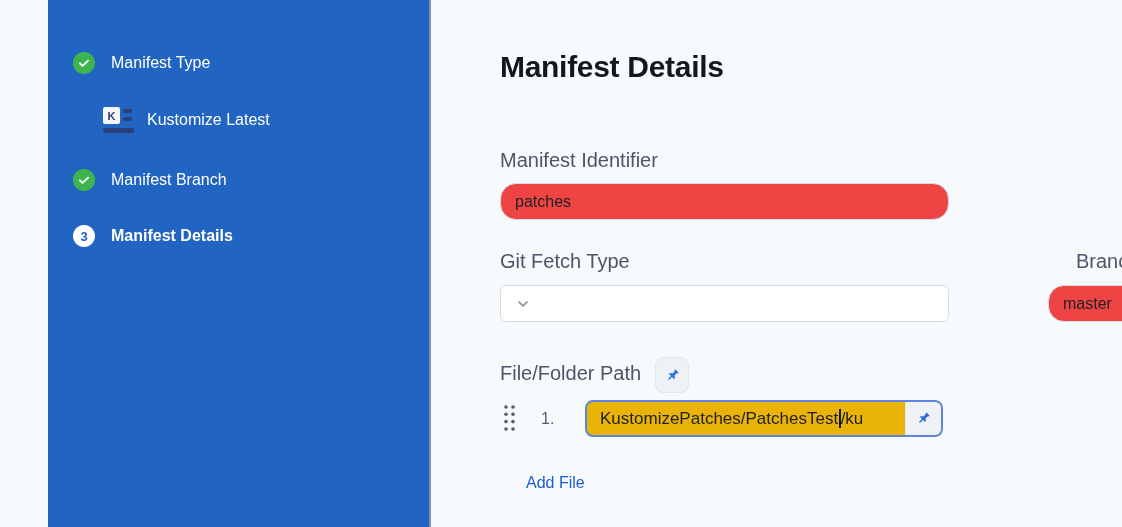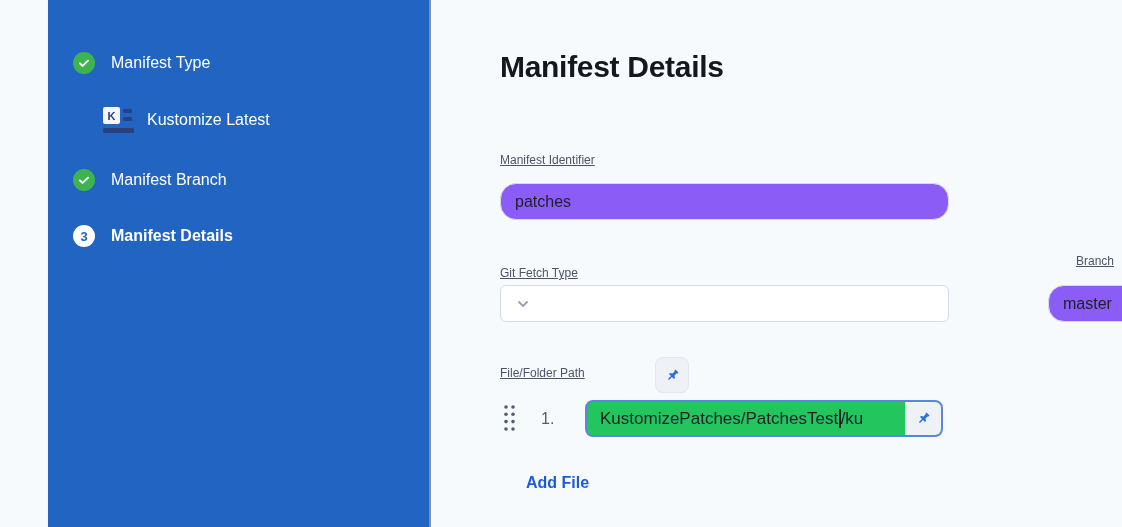--- a/index.html
+++ b/index.html
@@ -46,24 +46,24 @@
   .kicon .kdash.d2 { top: 13px; }
   .kicon .kbar { position: absolute; left: 0; top: 24px; width: 31px; height: 5px; border-radius: 1.5px; background: var(--navy, #2b4079); }
 
   
   .main { position: absolute; left: 385px; top: 0; right: 0; bottom: 0; }
   .page-title {
     position: absolute; left: 67px; top: 50px;
     font-size: 30px; font-weight: 700; color: var(--title, #16161d); letter-spacing: -0.3px;
   }
   .field-label {
-    position: absolute; font-size: 12px; color: var(--label, #4f5368); line-height: 19px; text-decoration: underline;
+    position: absolute; font-size: 20px; color: var(--label, #4f5368); line-height: 19px;
   }
   .text-input {
-    position: absolute; height: 37px; background: #8b5cf6;
+    position: absolute; height: 37px; background: #ef4444;
     border: 1px solid var(--input-border, #d8dbe3); border-radius: 16px;
     font-family: inherit; font-size: 16px; color: var(--input-text, #1f2026);
     padding: 0 14px; outline: none;
   }
   .select-box {
     position: absolute; height: 37px; background: #fff;
     border: 1px solid var(--input-border, #d8dbe3); border-radius: 6px;
     display: flex; align-items: center; justify-content: space-between;
     padding: 0 14px; font-size: 16px; color: var(--input-text, #1f2026); cursor: pointer;
   }
@@ -74,35 +74,35 @@
     background: var(--muted-btn-bg, #edf0f6); border: 1px solid #e3e6ee; border-radius: 8px;
     display: flex; align-items: center; justify-content: center; cursor: pointer;
   }
   .pin-svg { width: 17px; height: 17px; transform: rotate(45deg); fill: var(--pin-blue, #2e6ee0); }
 
   .drag-handle { position: absolute; cursor: grab; }
   .row-index { position: absolute; font-size: 16px; color: var(--handle, #555b71); }
 
   .path-group {
     position: absolute; height: 37px; display: flex; align-items: stretch; overflow: hidden;
-    border: 2px solid var(--focus-border, #5c85dd); border-radius: 8px; background: #22c55e;
+    border: 2px solid var(--focus-border, #5c85dd); border-radius: 8px; background: #eab308;
   }
   .path-text {
     flex: 1 1 auto; display: flex; align-items: center; padding: 0 6px 0 13px;
     font-size: 17px; color: var(--input-text, #1f2026); white-space: nowrap; overflow: hidden;
     cursor: text;
   }
   .caret { display: inline-block; width: 1.5px; height: 19px; background: #15151c; margin: 0 0 0 1px; }
   .path-suffix {
     flex: 0 0 36px; background: var(--muted-btn-bg, #eef1f6); border-left: 1px solid #e3e6ee;
     display: flex; align-items: center; justify-content: center; cursor: pointer;
   }
 
   .add-file {
-    position: absolute; font-size: 16px; font-weight: 700;
+    position: absolute; font-size: 16px; font-weight: 400;
     color: var(--link-blue, #1a5cd6); cursor: pointer;
   }
 </style>
 </head>
 <body>
 
 <div class="app">
 
   <nav class="sidebar">
 
@@ -141,21 +141,21 @@
 
   </nav>
 
   <main class="main">
 
     <h1 class="page-title">Manifest Details</h1>
 
     <label class="field-label" style="left:67px; top:151px">Manifest Identifier</label>
     <input class="text-input" style="left: 67px; top: 183px; width: 449px;" type="text" value="patches">
 
-    <label class="field-label" style="left:67px; top:264px">Git Fetch Type</label>
+    <label class="field-label" style="left:67px; top:252px">Git Fetch Type</label>
     <div class="select-box" style="left:67px; top:285px; width:449px">
       <svg class="chevron" viewBox="0 0 16 16" fill="none" stroke="#9aa0b2" stroke-width="1.8" stroke-linecap="round" stroke-linejoin="round">
           <path d="M4 6l4 4 4-4"></path>
         </svg>
     </div>
 
     <label class="field-label" style="left:643px; top:252px">Branch</label>
     <input class="text-input" style="left: 615px; top: 285px; width: 145px;" type="text" value="master">
 
     <label class="field-label" style="left:67px; top:364px">File/Folder Path</label>

